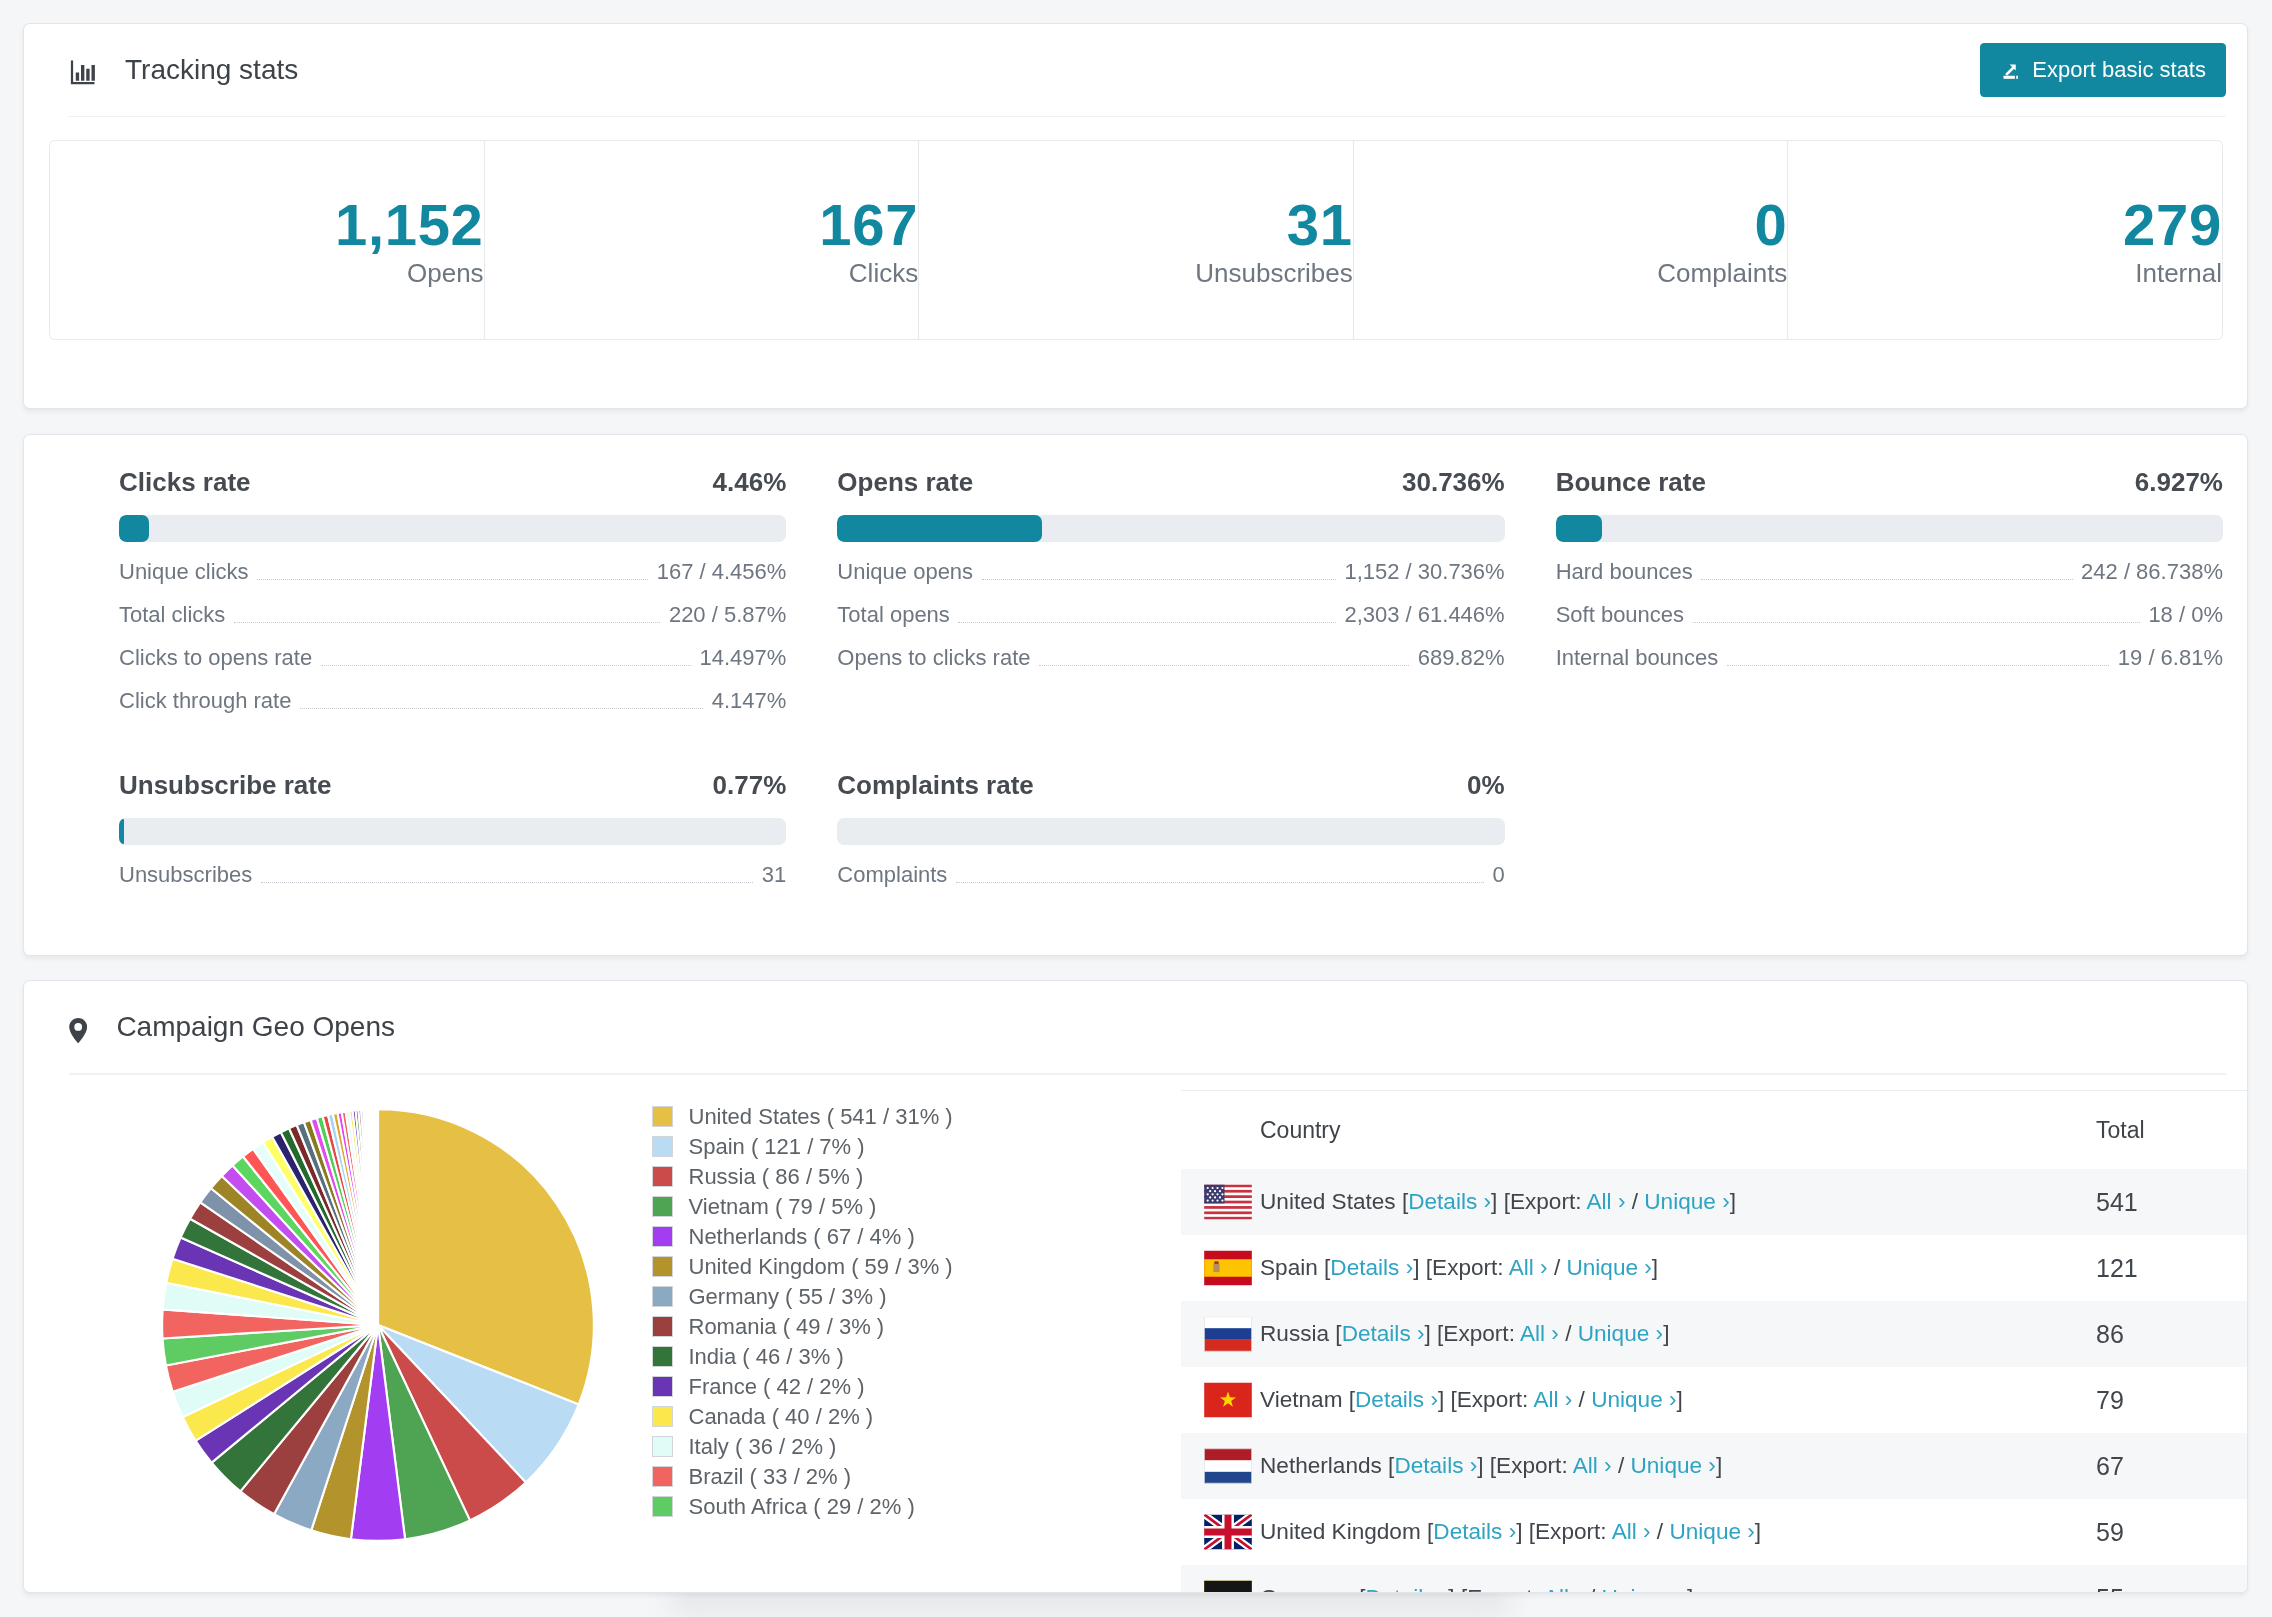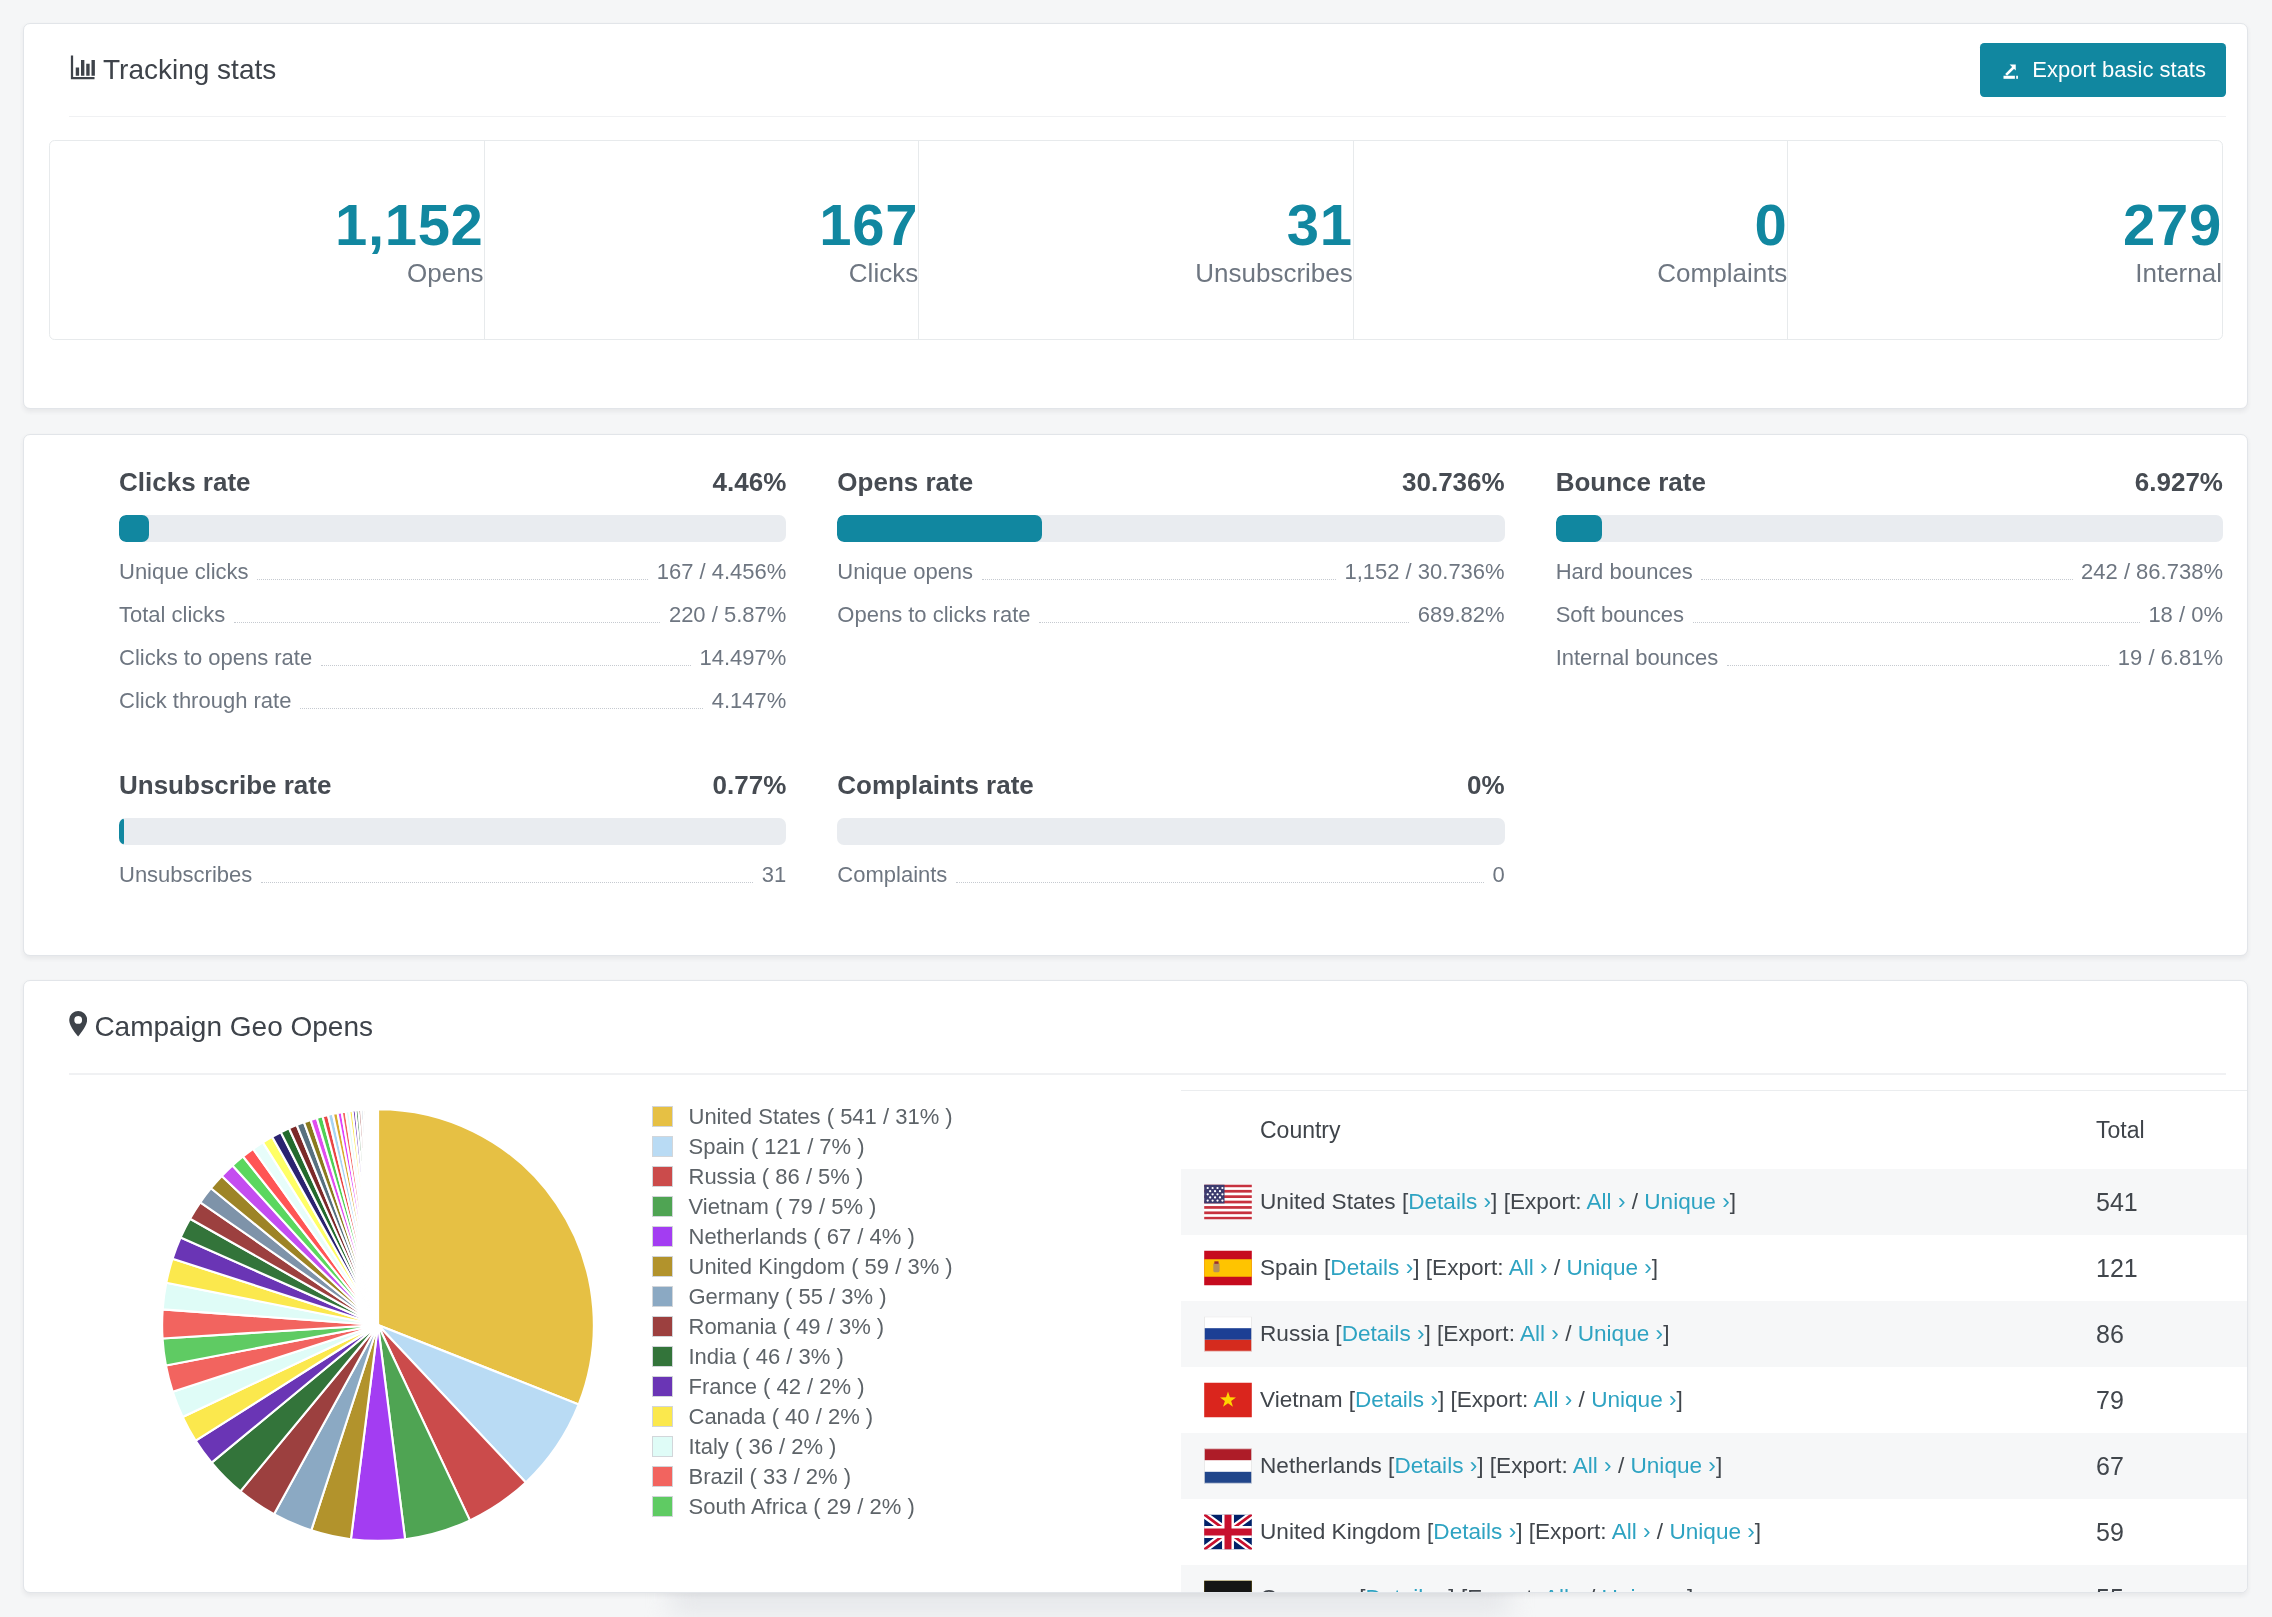--- a/index.html
+++ b/index.html
@@ -26,21 +26,21 @@
     border:0.7px solid var(--card-border);border-radius:7px;
     box-shadow:0 2.1px 4.2px rgba(50,60,70,.07);
   }
   .card-tracking{margin-top:23px;height:386px;}
   .card-rates{margin-top:25.4px;height:522px;overflow:hidden;}
   .card-geo{margin-top:24px;height:613px;overflow:hidden;}
 
   .card-header{height:92px;display:flex;align-items:center;justify-content:space-between;
     padding:0 21px 0 45px;}
   .hr{height:1.4px;background:var(--hairline);margin:0 21px 0 45px;}
-  .card-title{display:flex;align-items:flex-start;gap:7px;font-size:28px;color:var(--text-dark);}
+  .card-title{display:flex;align-items:flex-end;gap:29px;font-size:28px;color:var(--text-dark);}
   .card-title .icon{display:flex;align-items:center;}
 
   .btn-export{display:flex;align-items:center;gap:11.3px;background:var(--accent);color:#fff;
     border:none;border-radius:4.2px;height:54px;padding:0 20px;font-size:22px;cursor:pointer;
     font-family:inherit;}
 
   .summary-box{margin:23px 24px 0 25px;height:200px;border:0.7px solid #e7eaec;border-radius:5.6px;
     display:flex;}
   .summary-col{flex:1;display:flex;flex-direction:column;align-items:flex-end;justify-content:center;
     border-right:0.7px solid #e7eaec;}
@@ -176,20 +176,25 @@
         <span class="rate-value">30.736%</span>
       </div>
       <div class="bar-track">
           <div class="bar-fill" style="width: 30.736%;"></div>
         </div>
       <div class="rate-rows">
           <div class="stat-row">
             <span class="sr-label">Unique opens</span>
             <span class="sr-leader"></span>
             <span class="sr-value">1,152 / 30.736%</span>
+          </div>
+          <div class="stat-row">
+            <span class="sr-label">Total opens</span>
+            <span class="sr-leader"></span>
+            <span class="sr-value">2,303 / 61.446%</span>
           </div>
           <div class="stat-row">
             <span class="sr-label">Opens to clicks rate</span>
             <span class="sr-leader"></span>
             <span class="sr-value">689.82%</span>
           </div>
         </div>
     </div>
     <div class="rate-block">
       <div class="rate-head">

